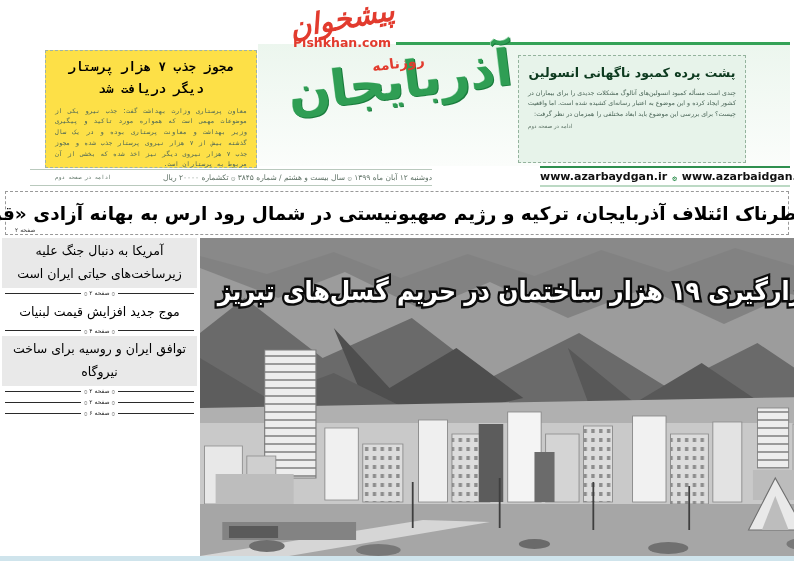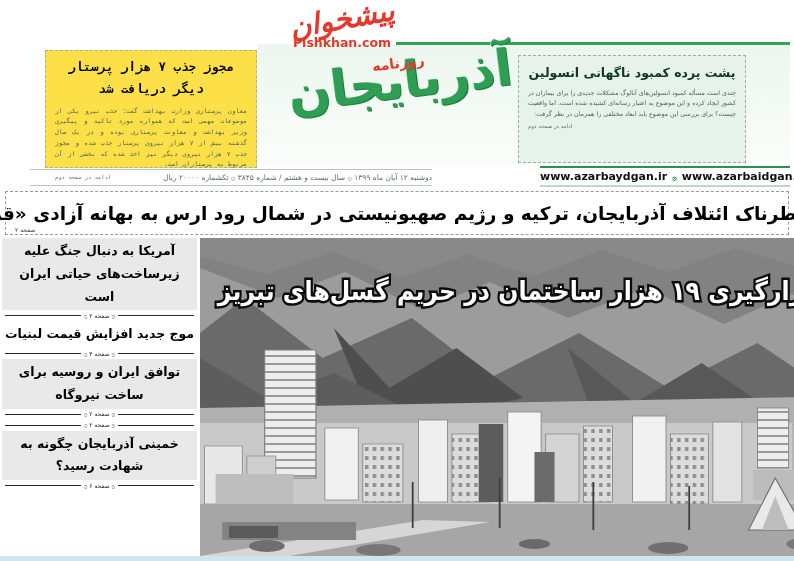--- a/index.html
+++ b/index.html
@@ -43,21 +43,21 @@
   .urls-bar .sep{font-size:8px;color:#2e8f4e;padding:0 5px;}
 
   
   .lead-box{position:absolute;left:5px;top:191px;width:784px;height:44px;border:1.5px dashed #999;
             box-sizing:border-box;background:#fff;display:flex;align-items:center;justify-content:center;}
   .lead-box h1{font-size:18.5px;font-weight:bold;color:#000;margin:0;white-space:nowrap;letter-spacing:-0.3px;}
   .lead-pageref{position:absolute;left:9px;bottom:1px;font-size:6px;color:#333;}
 
   
   .sidebar{position:absolute;left:2px;top:238px;width:195px;}
-  .sb-item{font-size:12.5px;font-weight:bold;text-align:center;line-height:1.82;padding:2px 2px;color:#000;cursor:pointer;}
+  .sb-item{font-size:12.5px;font-weight:normal;text-align:center;line-height:1.82;padding:2px 2px;color:#000;cursor:pointer;}
   .sb-item.shaded{background:#e9e9e9;}
   .sb-div{display:flex;align-items:center;padding:1px 3px;height:9px;}
   .sb-div .ln{flex:1;height:1px;background:#2a2a2a;}
   .sb-div .ref{font-size:6px;color:#222;white-space:nowrap;padding:0 3px;line-height:1;}
 
   
   .photo{position:absolute;left:200px;top:238px;width:660px;height:318px;background:#b3b3b3;}
   .photo svg{display:block;width:100%;height:100%;}
 
   .bottom-strip{position:absolute;left:0;bottom:0;width:794px;height:5px;background:#cfe4ec;}
@@ -118,21 +118,20 @@
       <div class="sb-div">
         <span class="ln"></span>
         <span class="ref">۞ صفحه ۲ ۞</span>
         <span class="ln"></span>
       </div>
       <div class="sb-div">
         <span class="ln"></span>
         <span class="ref">۞ صفحه ۲ ۞</span>
         <span class="ln"></span>
       </div>
-      <div class="sb-item shaded">خمینی آذربایجان چگونه به شهادت رسید؟</div>
       <div class="sb-div">
         <span class="ln"></span>
         <span class="ref">۞ صفحه ۶ ۞</span>
         <span class="ln"></span>
       </div>
     </div>
 
   <div class="photo">
     <svg viewBox="0 0 592 318" preserveAspectRatio="none">
       <rect x="0" y="0" width="592" height="180" fill="#9c9c9c"></rect>

